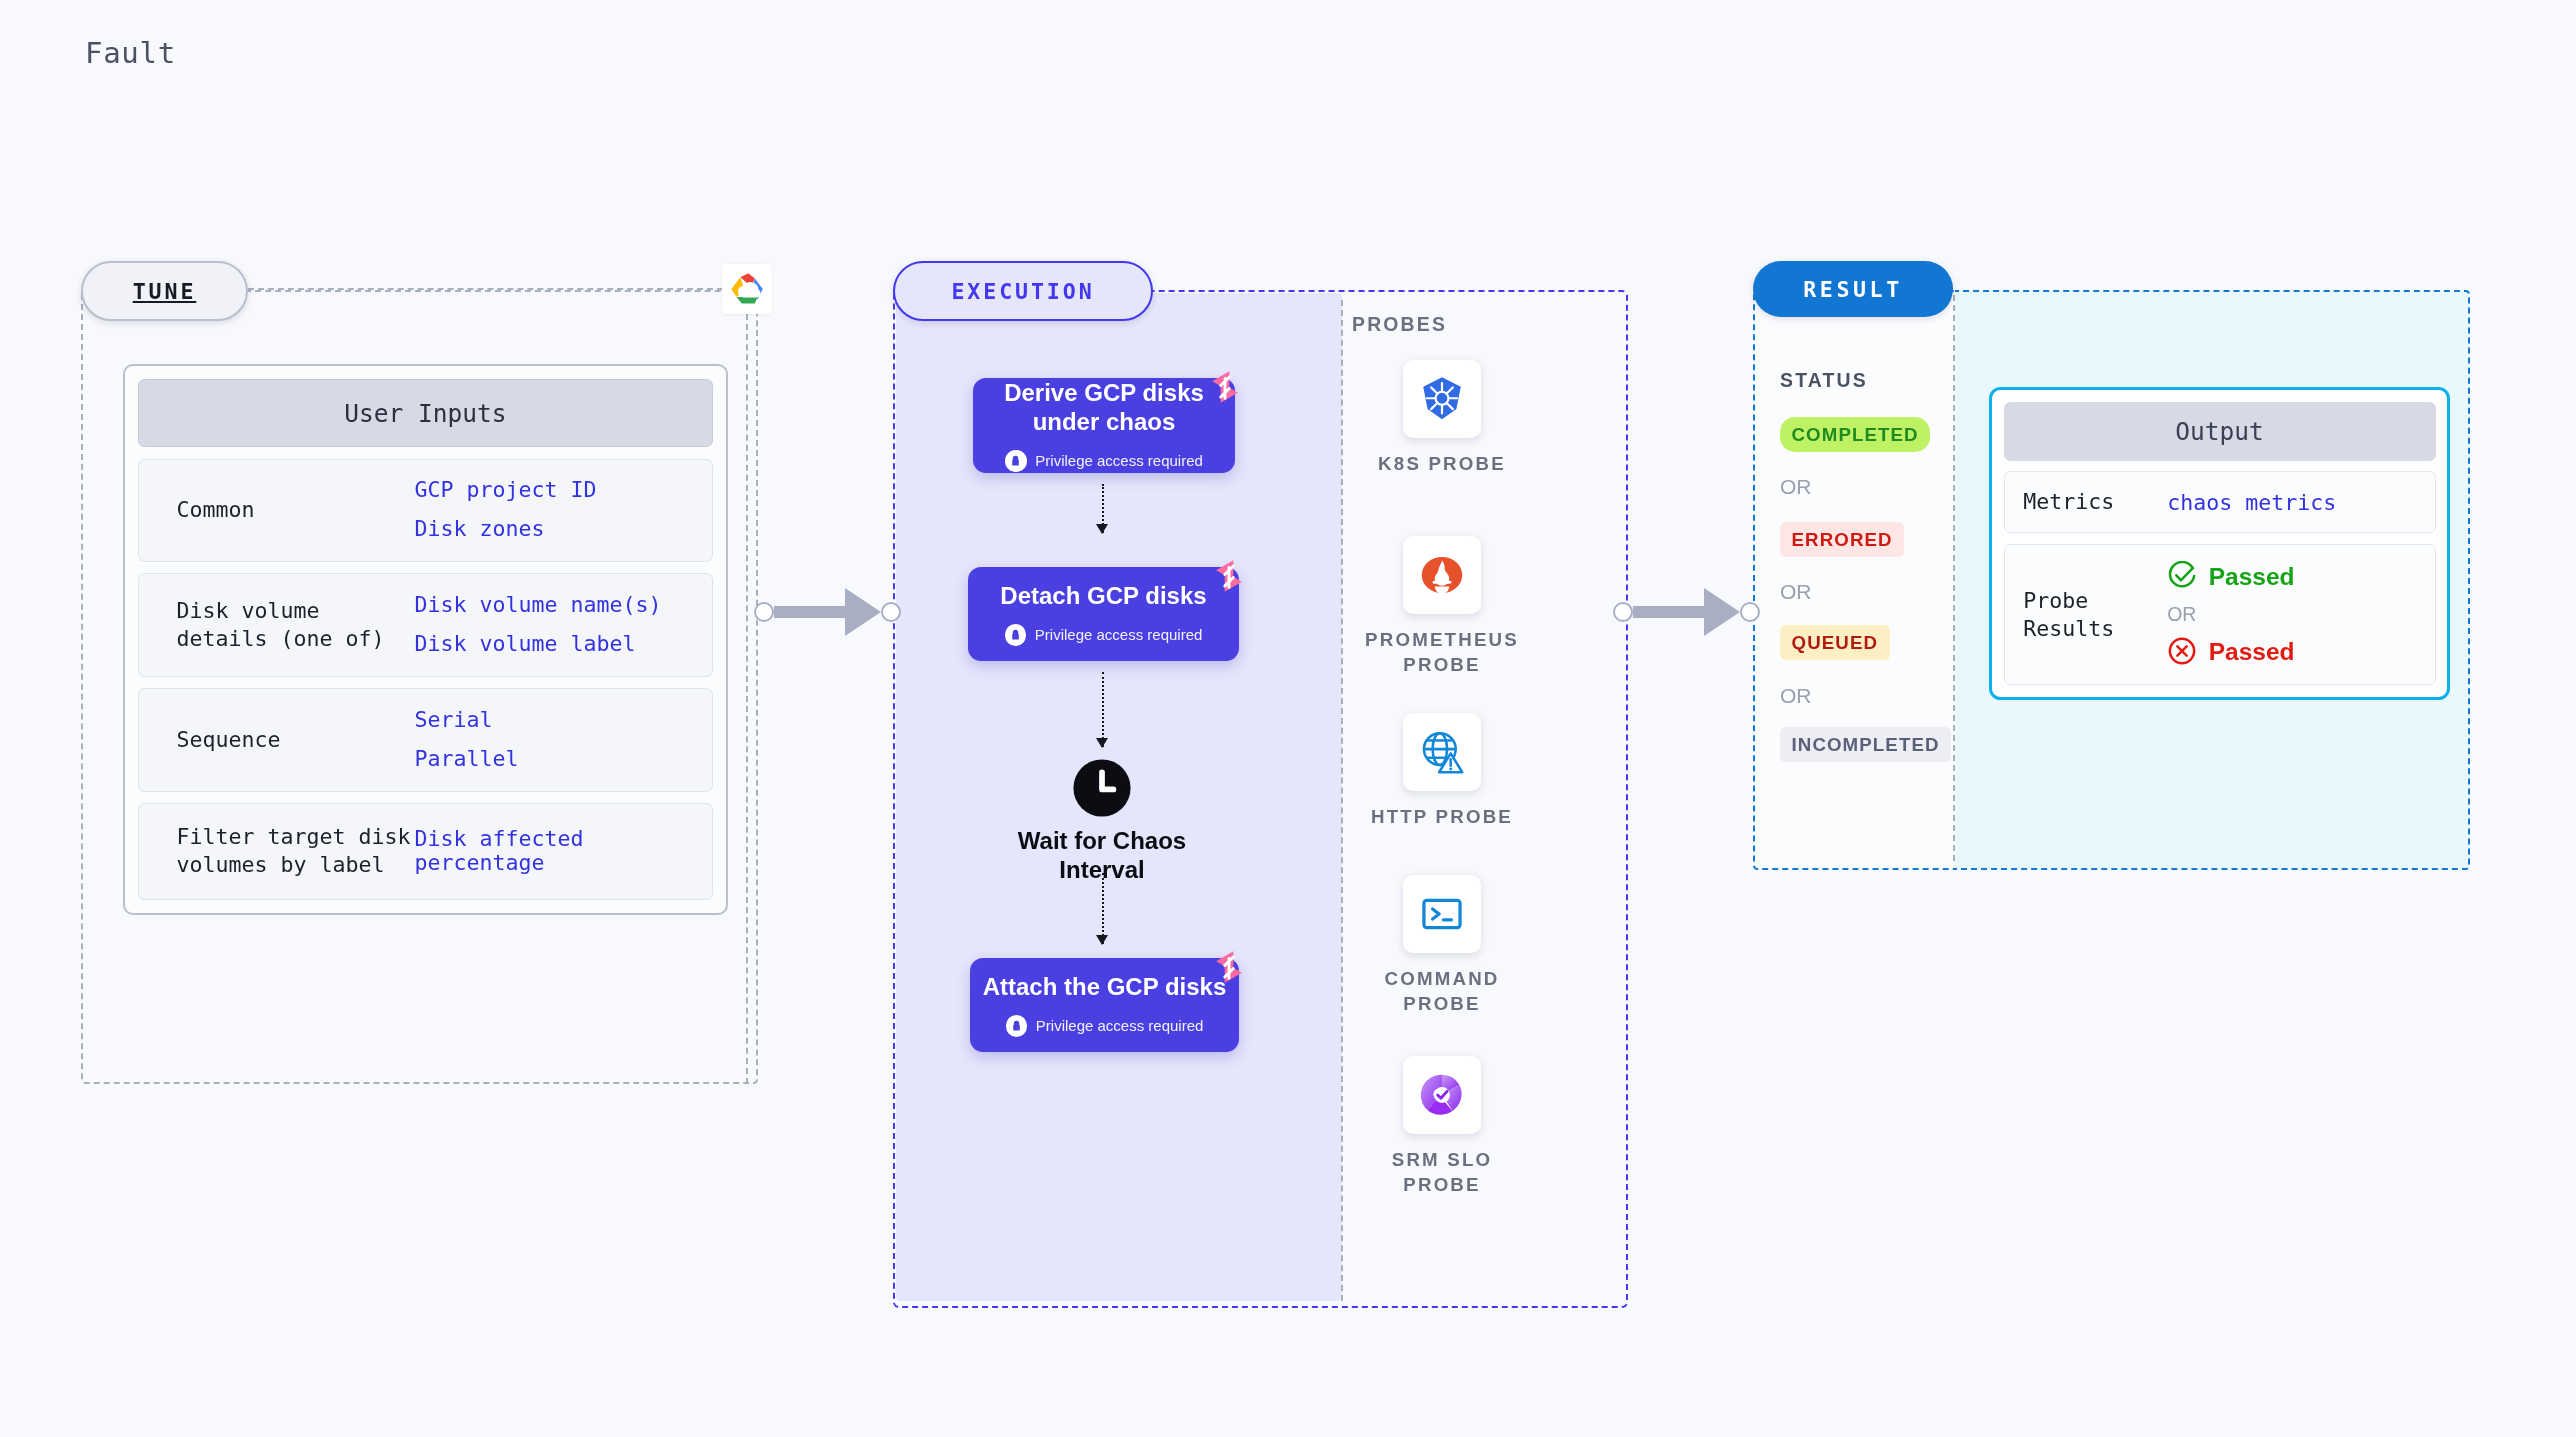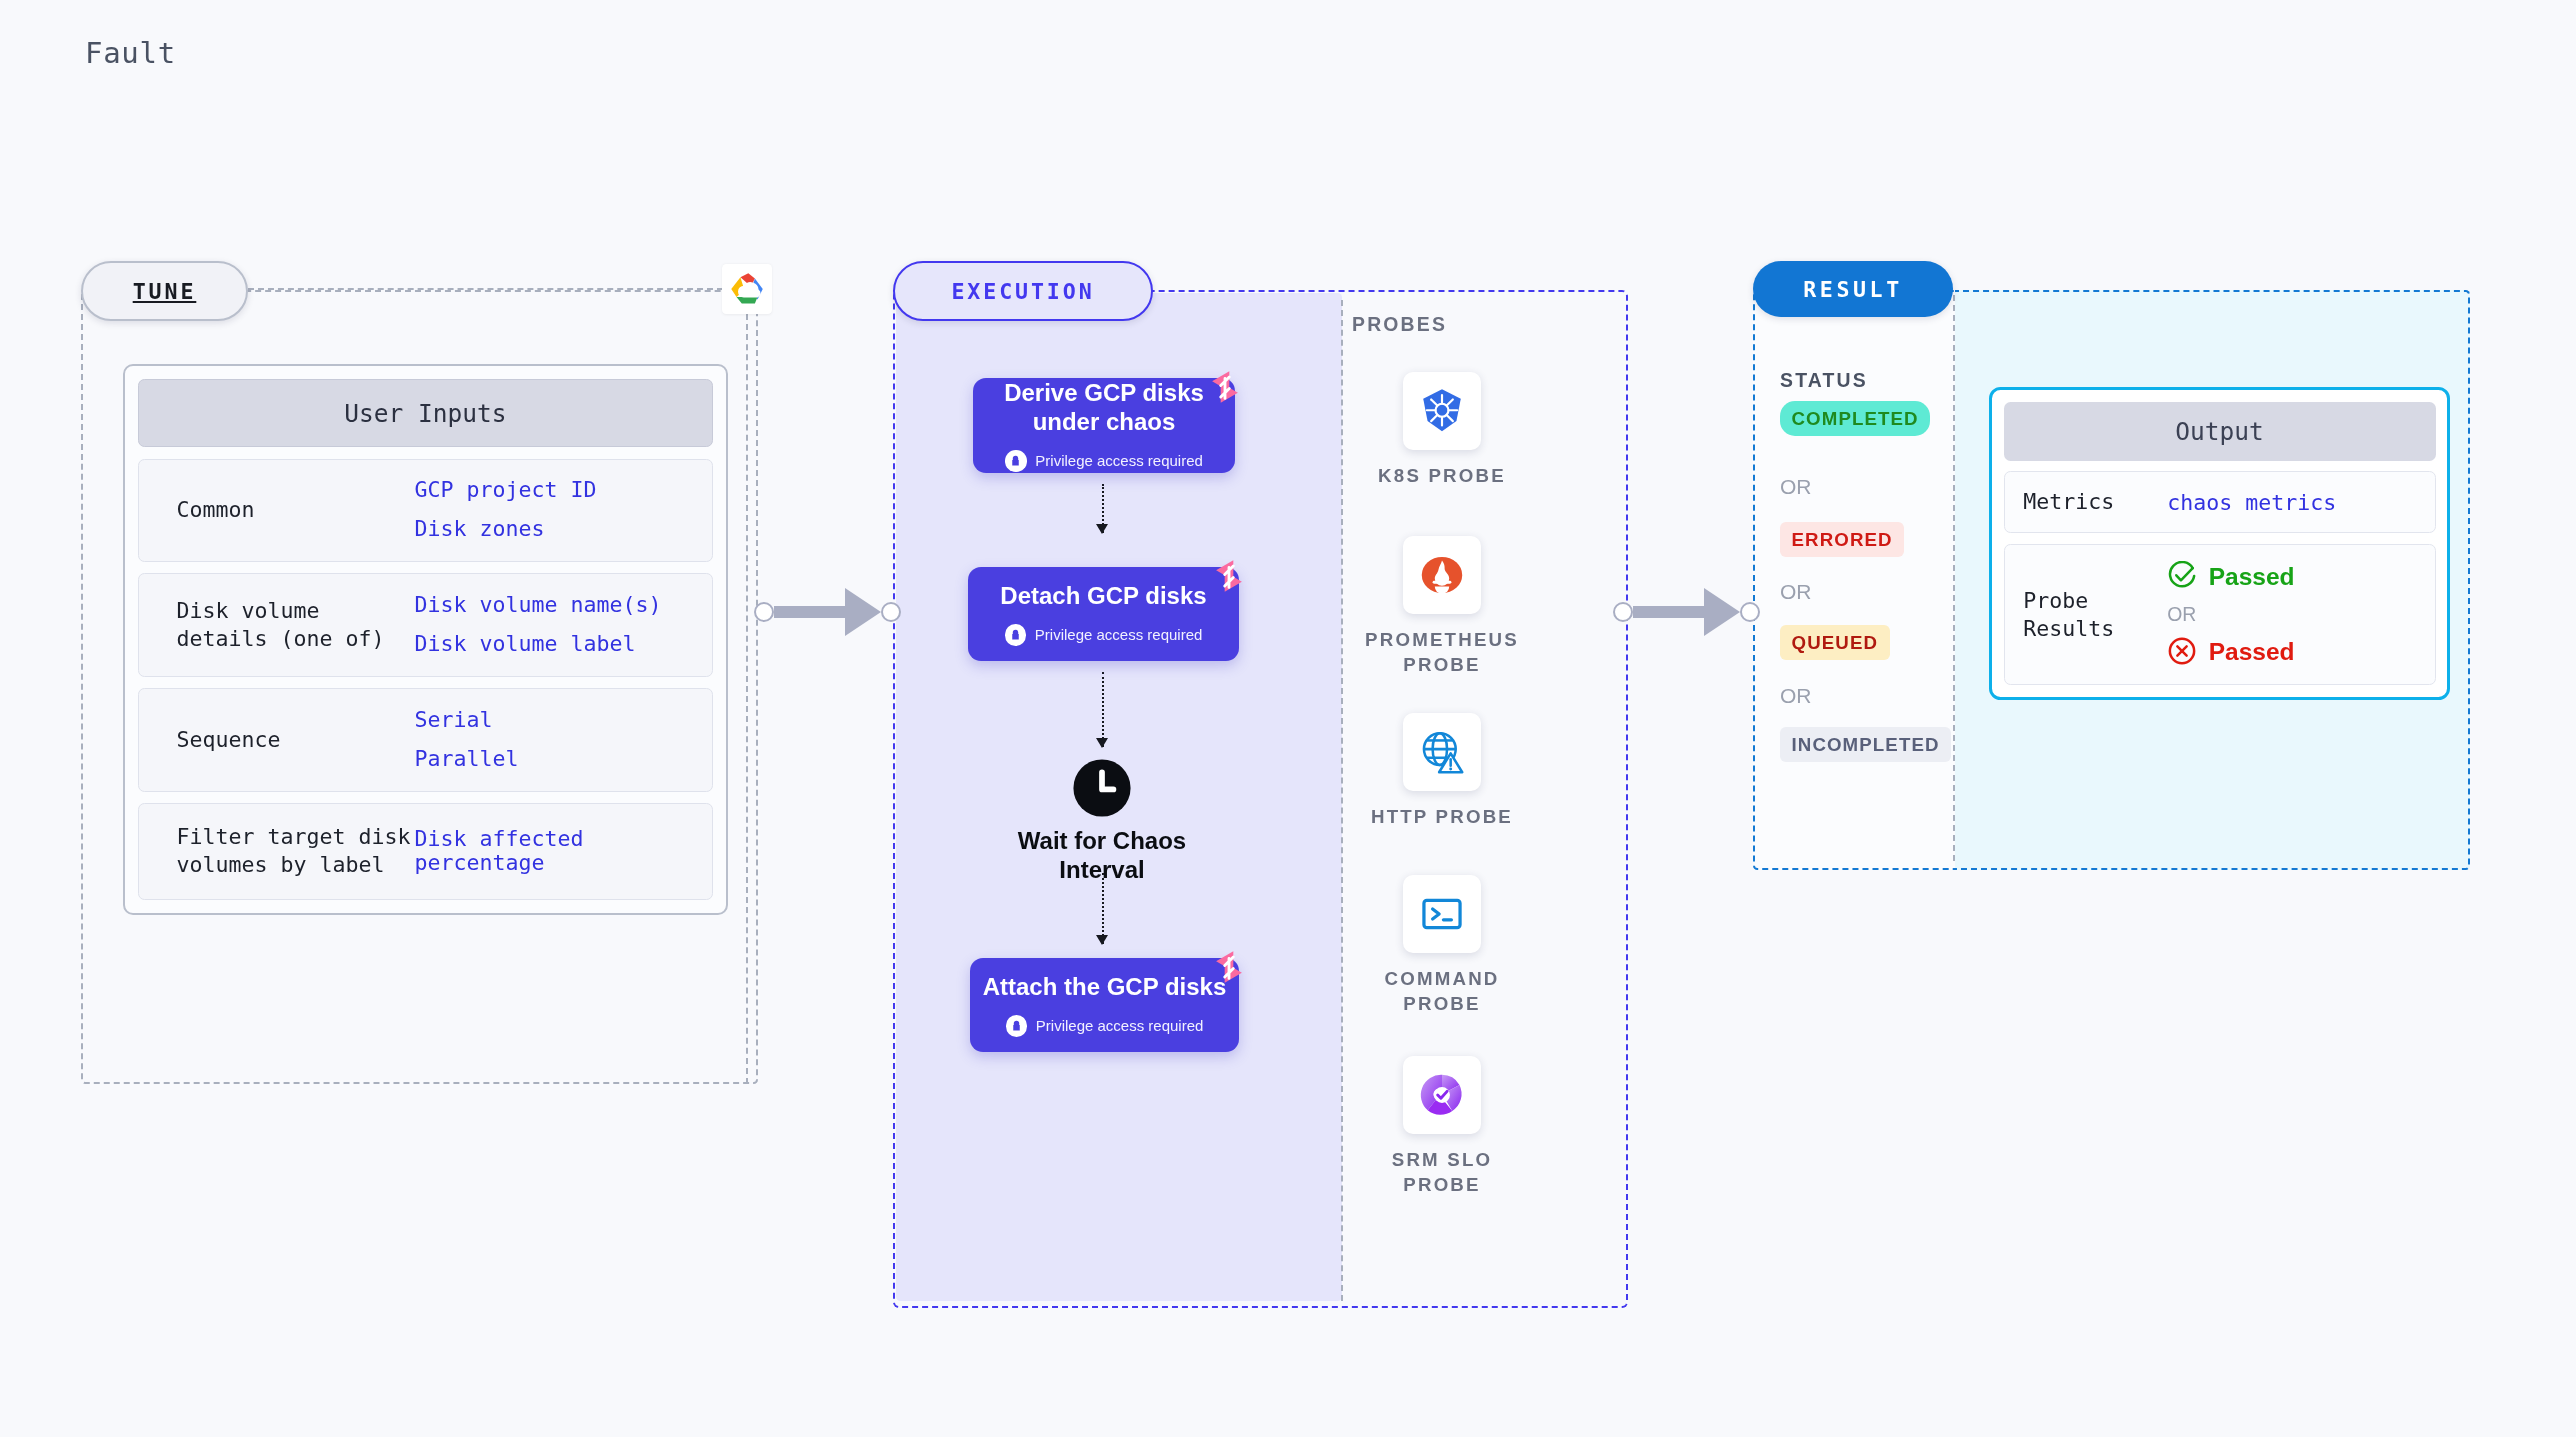--- a/index.html
+++ b/index.html
@@ -161,21 +161,21 @@
   .probe .tile{
     width:78px;height:78px;border-radius:10px;background:#ffffff;
     box-shadow:0 2.2px 8px rgba(40,50,90,.14);
     display:flex;align-items:center;justify-content:center;
   }
   .probe .tile svg{width:52px;height:52px;}
   .probe .plabel{
     margin-top:14.4px;text-align:center;font-size:18.7px;font-weight:700;
     letter-spacing:2.2px;color:#6b7080;line-height:1.32;
   }
-  #probe0{left:1352px;top:372px;}
+  #probe0{left:1352px;top:360px;}
   #probe1{left:1352px;top:536px;}
   #probe2{left:1352px;top:713px;}
   #probe3{left:1352px;top:875px;}
   #probe4{left:1352px;top:1056px;}
 
   
   #result-status-panel{
     position:absolute;left:1753px;top:290px;width:200px;height:576px;
     border:2.9px dashed #1379d3;border-right:none;border-radius:4.3px 0 0 4.3px;
     background:#fbfcfe;
@@ -190,21 +190,21 @@
   }
   #status-title{
     position:absolute;left:1780px;top:369px;font-size:19.4px;font-weight:700;
     letter-spacing:2.2px;color:#4a5263;
   }
   .status-pill{
     position:absolute;left:1780px;border-radius:5.8px;padding:6.5px 11.5px;
     font-size:18.7px;font-weight:700;letter-spacing:1.1px;
   }
   .or-txt{position:absolute;left:1780px;font-size:21px;color:#9aa0ae;}
-  #st-completed{top:401px;background:#5eead4;color:#1f8a1f;border-radius:15px;}
+  #st-completed{top:417px;background:#bef264;color:#1f8a1f;border-radius:15px;}
   #or1{top:475px;}
   #st-errored{top:522px;background:#fde6e4;color:#cf1a14;}
   #or2{top:580px;}
   #st-queued{top:625px;background:#fdeec3;color:#b01a10;}
   #or3{top:684px;}
   #st-incompleted{top:727px;background:#eceef4;color:#59607a;}
 
   #result-out-panel{
     position:absolute;left:1953px;top:290px;width:515px;height:576px;
     border:2.9px dashed #1379d3;border-left:none;border-radius:0 4.3px 4.3px 0;

